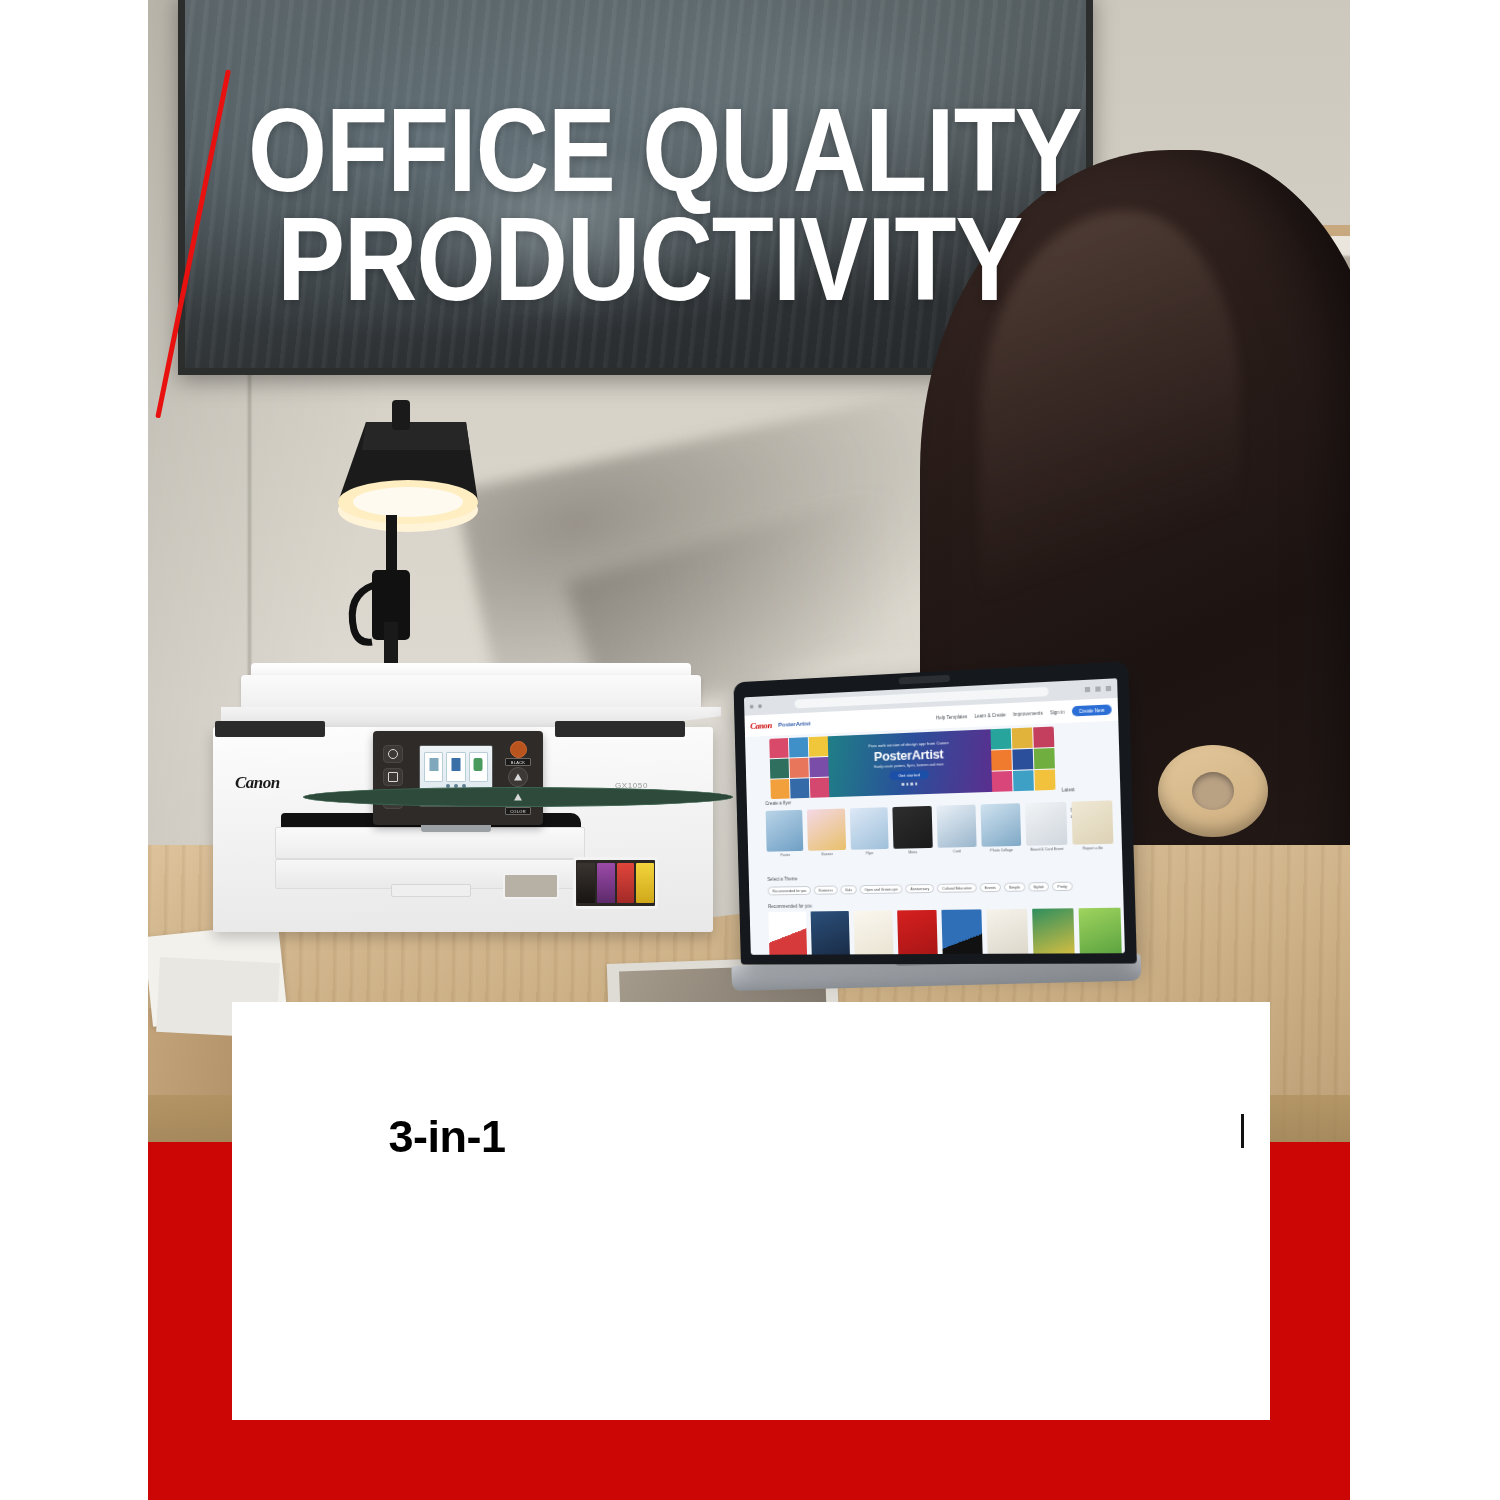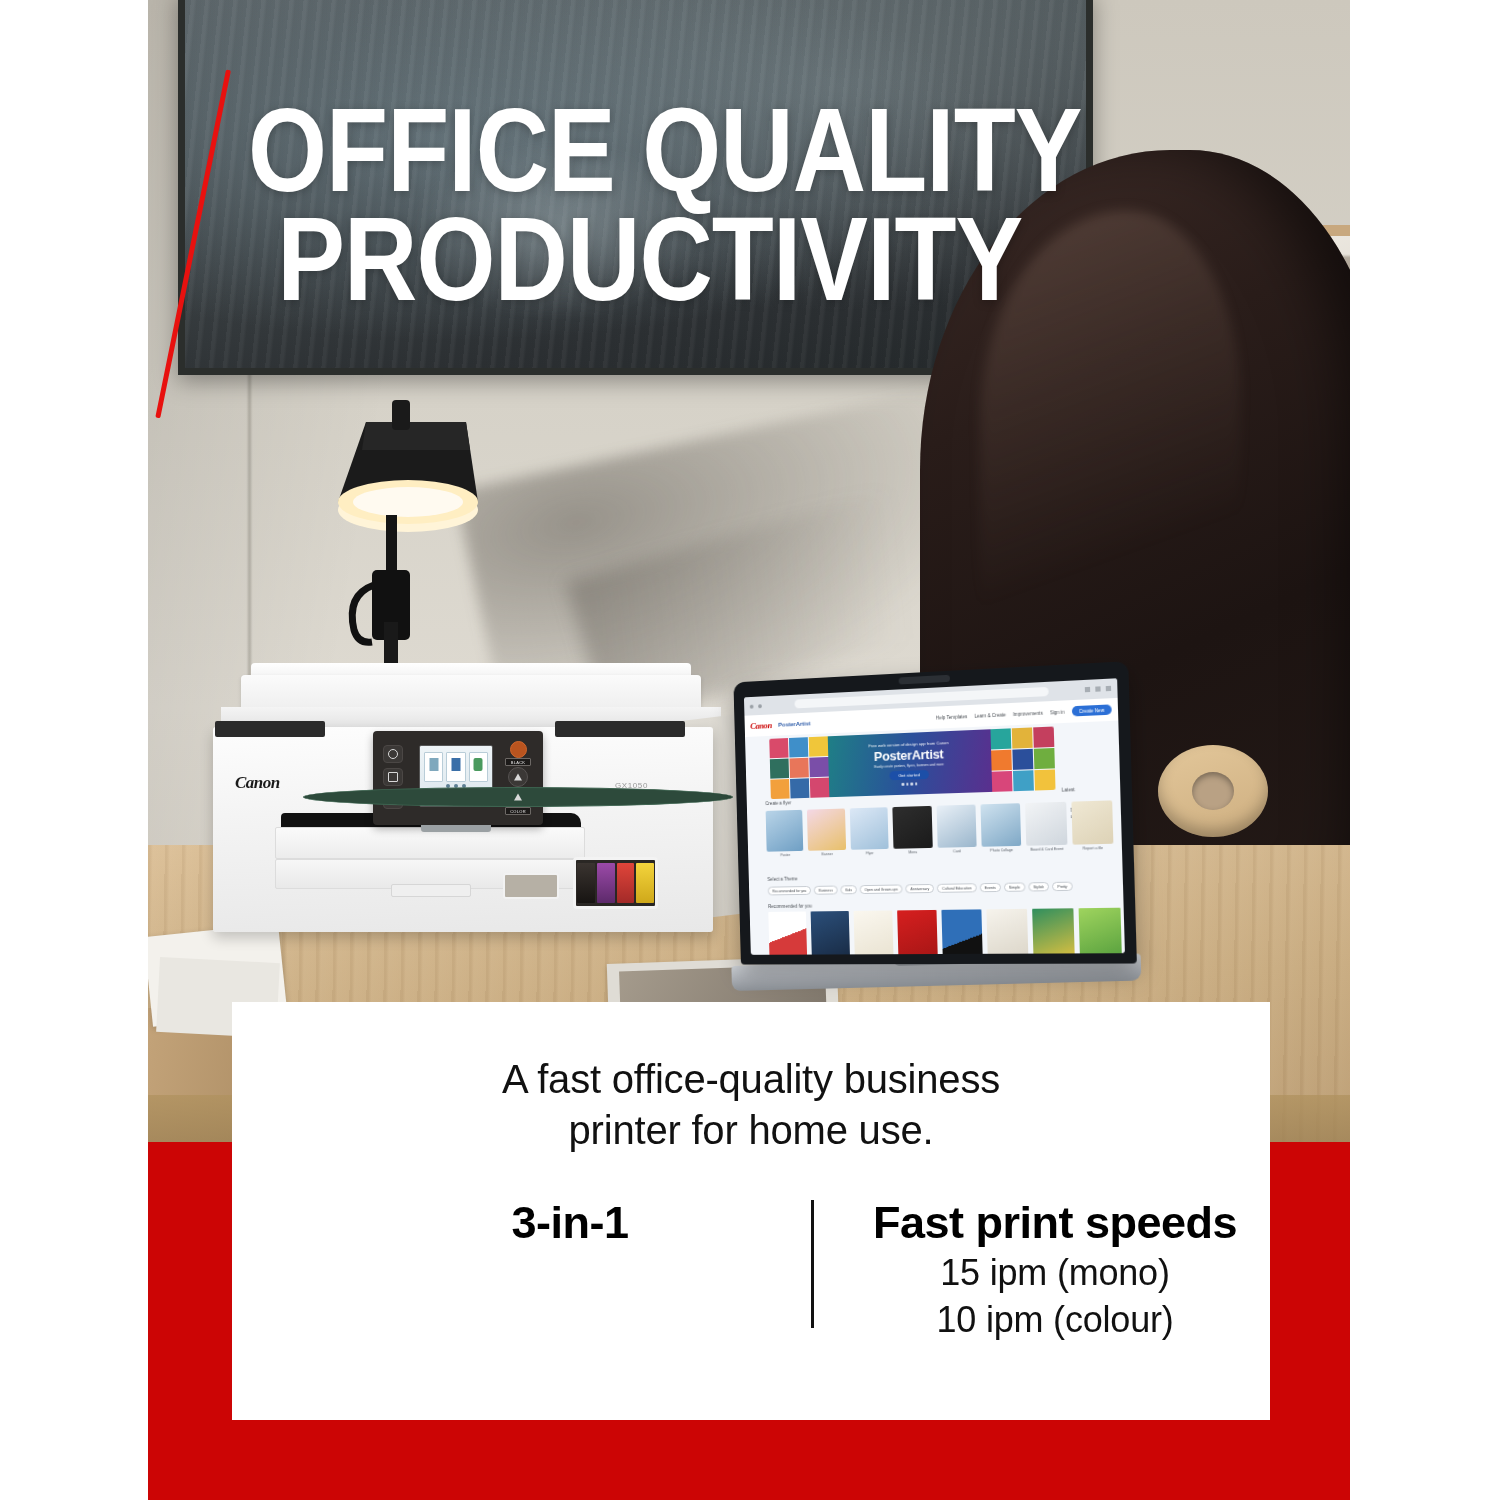--- a/index.html
+++ b/index.html
@@ -186,21 +186,21 @@
   .slash{position:absolute;left:226px;top:70px;width:5px;height:355px;background:#e8110f;
     transform:rotate(11.5deg);transform-origin:top center;border-radius:2px;}
 
   
   .redblock{position:absolute;left:148px;top:1142px;width:1202px;height:358px;background:#cc0505;}
 
   
   .card{position:absolute;left:232px;top:1002px;width:1038px;height:418px;background:#ffffff;
     display:flex;flex-direction:column;align-items:center;padding-top:52px;}
   .lede{font-family:"Liberation Sans Narrow","Liberation Sans",sans-serif;font-size:40px;line-height:1.28;color:#111;text-align:center;letter-spacing:-.2px;}
-  .cols{display:flex;align-items:stretch;margin-top:42px;width:100%;justify-content:flex-end;}
+  .cols{display:flex;align-items:stretch;margin-top:58px;width:100%;justify-content:space-between;}
   .col{width:430px;text-align:center;padding:0 14px;}
   .divider{width:3px;background:#111;margin:2px 26px 14px;}
   .big{font-family:"Liberation Sans Narrow","Liberation Sans",sans-serif;font-weight:bold;font-size:45px;line-height:1.1;color:#000;letter-spacing:-.5px;}
   .sub{font-family:"Liberation Sans Narrow","Liberation Sans",sans-serif;font-size:36px;line-height:1.22;color:#111;margin-top:3px;letter-spacing:-.2px;}
 </style>
 </head>
 <body>
 
 <div id="poster">
 
@@ -473,33 +473,24 @@
 
   <div class="slash"></div>
   <div class="headline">
     <div>OFFICE QUALITY</div>
     <div class="hl2">PRODUCTIVITY</div>
   </div>
 
   <div class="redblock"></div>
 
   <div class="card">
-    <div class="lede">
-      <div>A fast office-quality business</div>
-      <div>printer for home use.</div>
-    </div>
 
     <div class="cols">
       <div class="col">
         <div class="big">3-in-1</div>
       </div>
 
       <div class="divider"></div>
 
-      <div class="col">
-        <div class="big">Fast print speeds</div>
-        <div class="sub">15 ipm (mono)</div>
-        <div class="sub">10 ipm (colour)</div>
-      </div>
     </div>
   </div>
 
 </div>
 
 </body></html>

